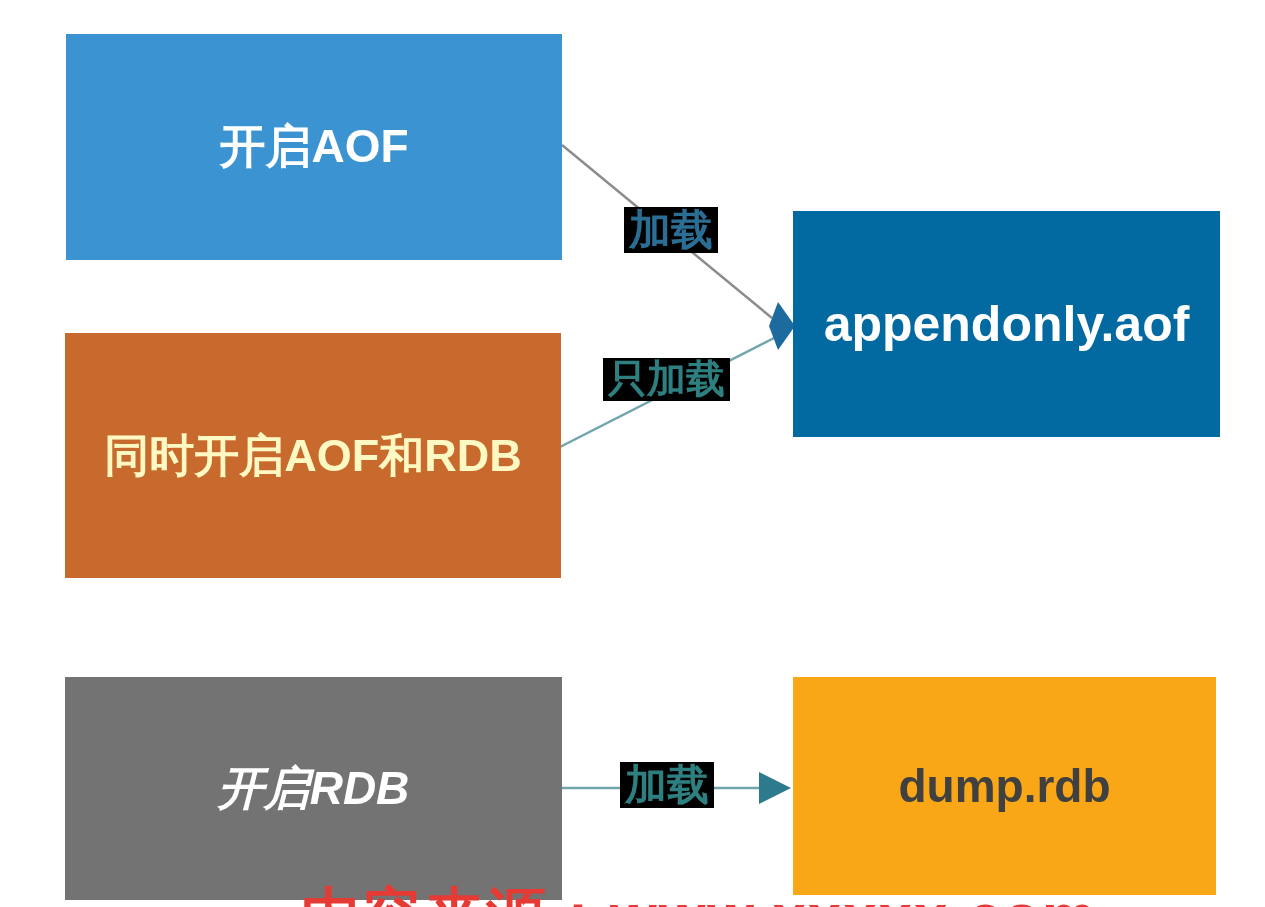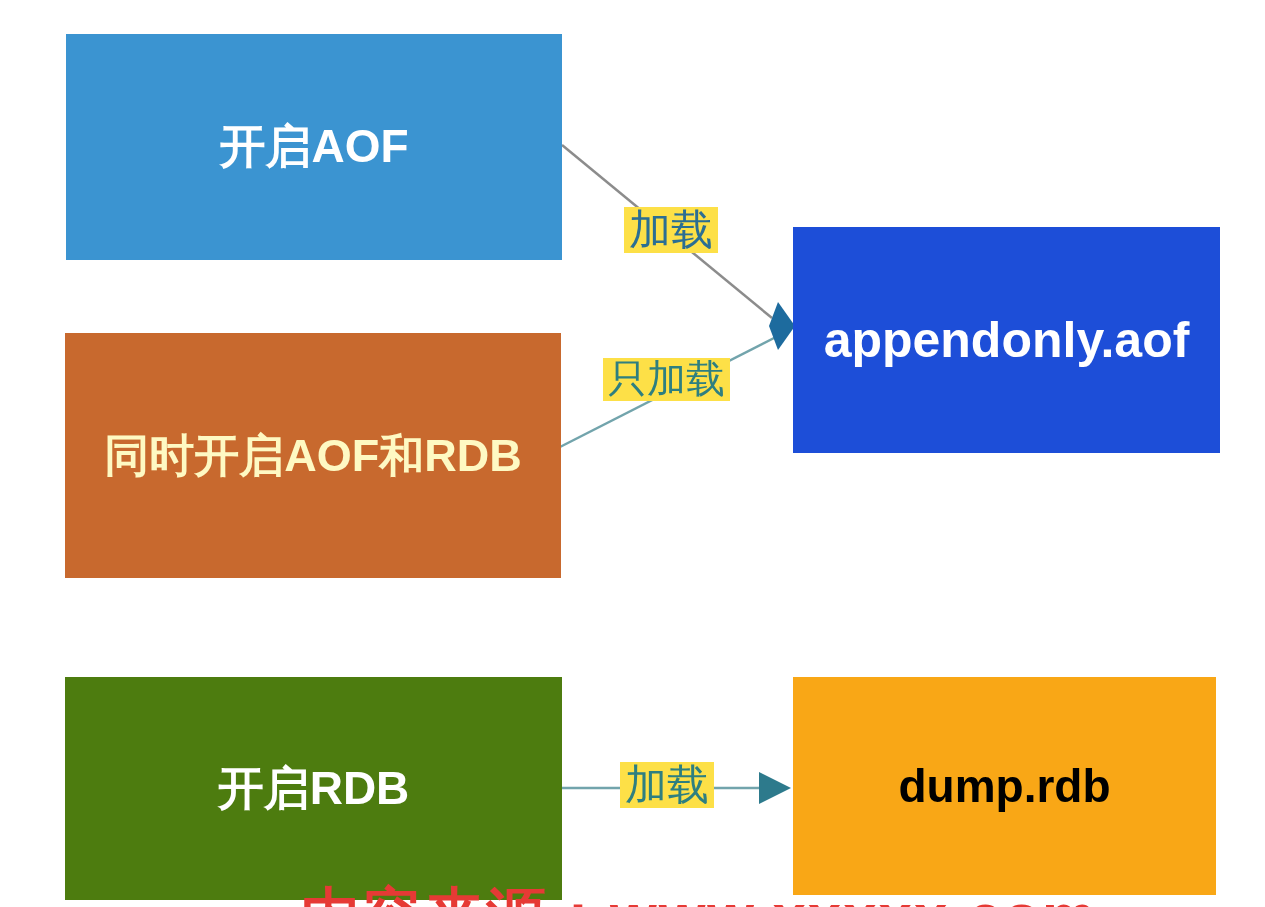--- a/index.html
+++ b/index.html
@@ -36,23 +36,23 @@
   #node-dump         { left: 793px; top: 677px; width: 423px; height: 218px; }
 
   #node-enable-aof .node-label,
   #node-enable-rdb .node-label  { font-size: 46px; }
   #node-enable-both .node-label { font-size: 45px; }
   #node-appendonly .node-label  { font-size: 50px; }
   #node-dump .node-label        { font-size: 46px; }
 
   .edge-label {
     position: absolute;
-    font-weight: normal;
+    font-weight: bold;
     white-space: nowrap;
-    background: #fde047;
+    background: #000000;
     padding: 0 5px;
     line-height: 1.1;
   }
   #edge-label-aof  { left: 624px; top: 207px; font-size: 42px; }
   #edge-label-only { left: 603px; top: 358px; font-size: 39px; }
   #edge-label-rdb  { left: 620px; top: 762px; font-size: 42px; }
 
   .watermark {
     position: absolute;
     left: 300px;
@@ -77,30 +77,30 @@
   </svg>
 
   <div class="node" id="node-enable-aof" style="background-color: rgb(59, 148, 209);">
     <span class="node-label" style="color: rgb(255, 255, 255);">开启AOF</span>
   </div>
 
   <div class="node" id="node-enable-both" style="background-color: rgb(200, 105, 46);">
     <span class="node-label" style="color: #fef9c3;">同时开启AOF和RDB</span>
   </div>
 
-  <div class="node" id="node-enable-rdb" style="background-color: #4d7c0f;">
+  <div class="node" id="node-enable-rdb" style="background-color: #737373; font-style: italic;">
     <span class="node-label" style="color: rgb(255, 255, 255);">开启RDB</span>
   </div>
 
-  <div class="node" id="node-appendonly" style="background-color: #1d4ed8; margin-top: 16px;">
+  <div class="node" id="node-appendonly" style="background-color: #0369a1;">
     <span class="node-label" style="color: rgb(255, 255, 255);">appendonly.aof</span>
   </div>
 
   <div class="node" id="node-dump" style="background-color: rgb(249, 167, 22);">
-    <span class="node-label" style="color: #000000;">dump.rdb</span>
+    <span class="node-label" style="color: #404040;">dump.rdb</span>
   </div>
 
   <div class="edge-label" id="edge-label-aof" style="color: rgb(43, 110, 147);">加载</div>
 
   <div class="edge-label" id="edge-label-only" style="color: rgb(46, 127, 128);">只加载</div>
 
   <div class="edge-label" id="edge-label-rdb" style="color: rgb(46, 127, 128);">加载</div>
 
   <div class="watermark" style="color: rgb(230, 58, 53);">内容来源：www.xxxxx.com</div>
 

